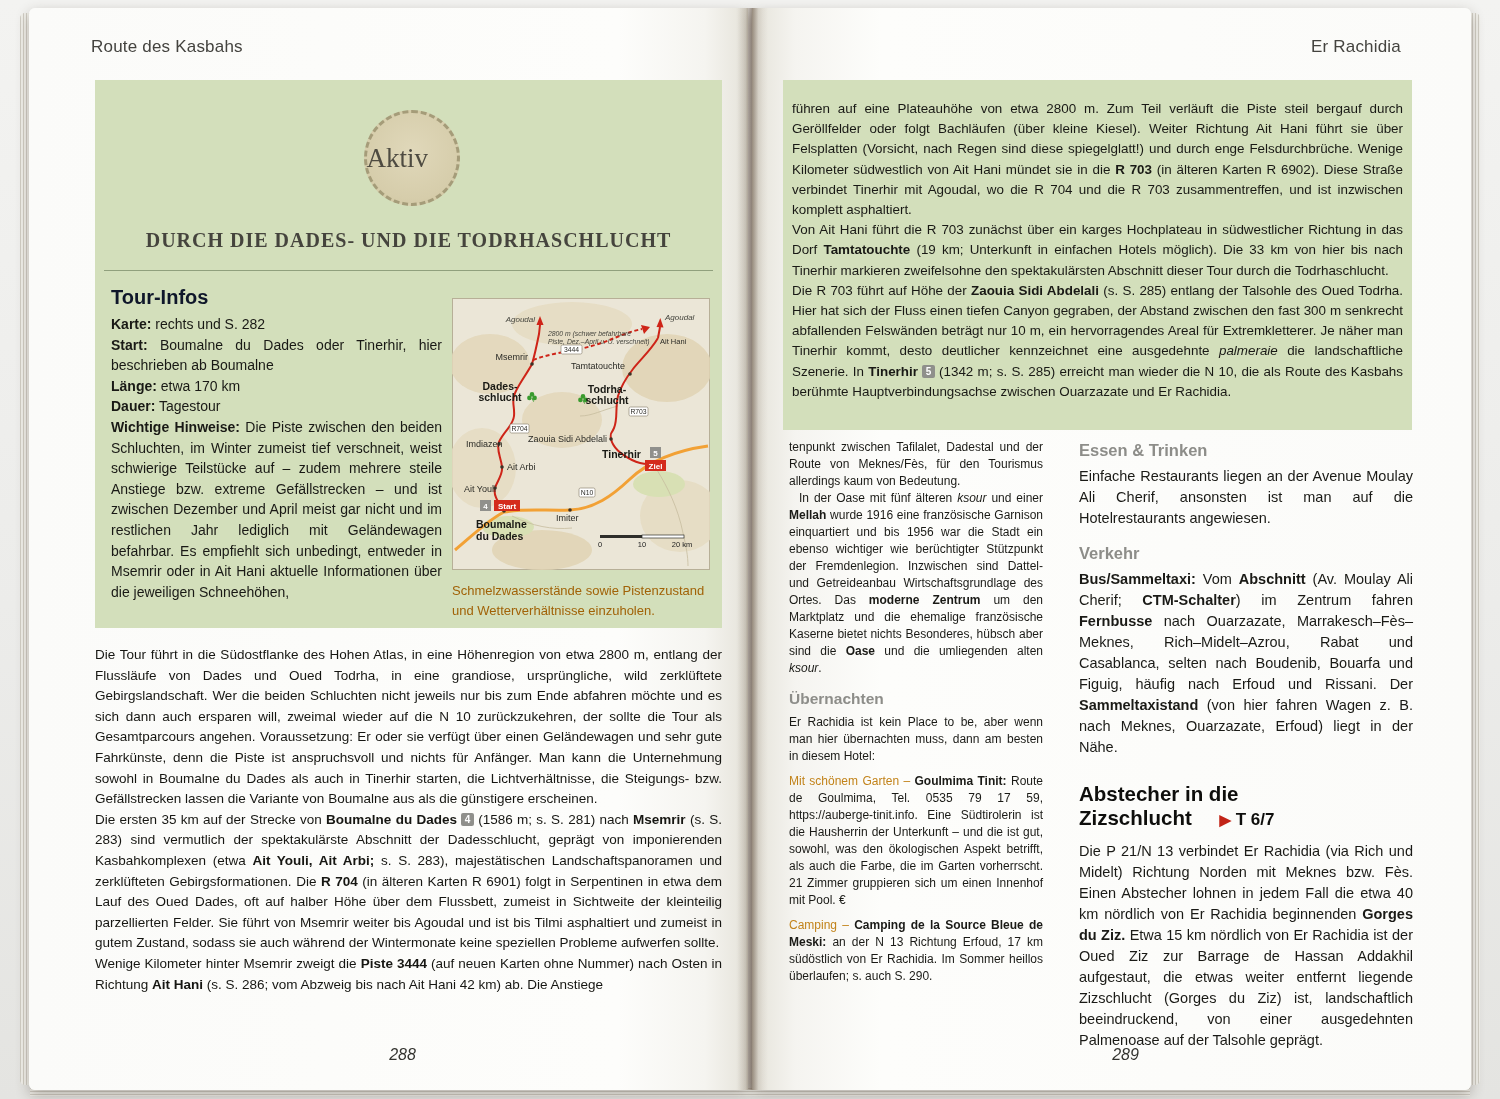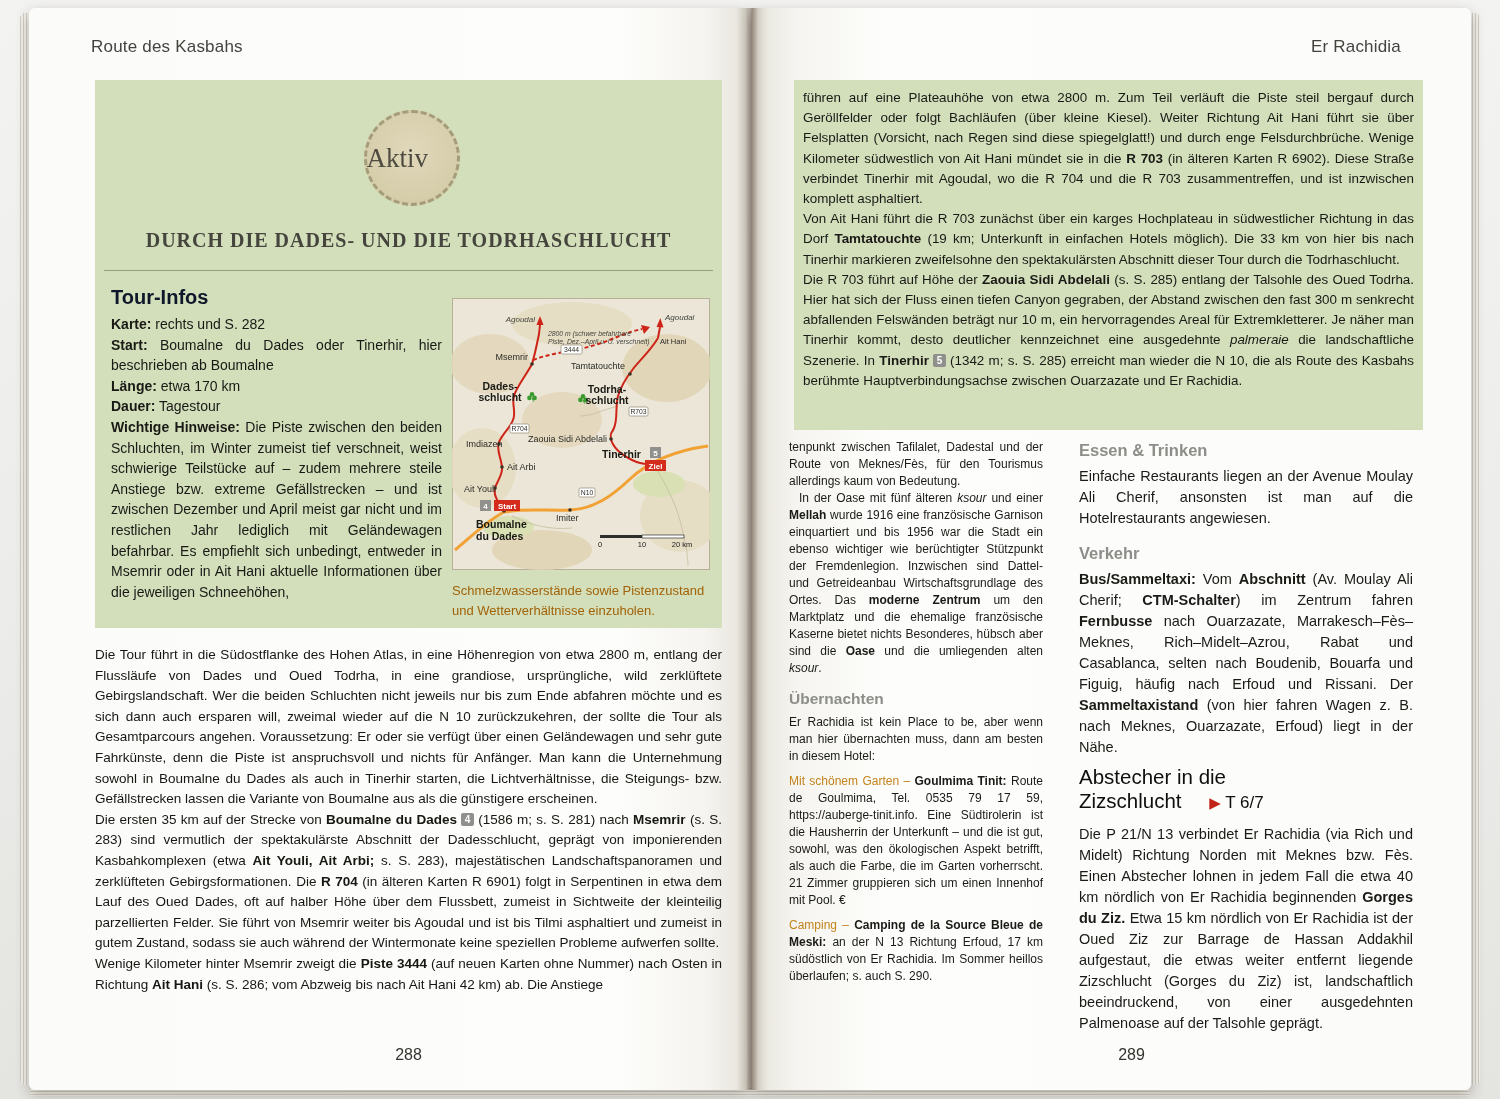--- a/index.html
+++ b/index.html
@@ -16,53 +16,53 @@
   .page-left{left:29px;border-radius:6px 0 0 6px;box-shadow:0 5px 14px rgba(60,50,40,.33);
     background:linear-gradient(to right,#fbfbf9 0%,#fdfdfb 82%,#f5f4f0 94%,#e9e7df 98.5%,#d8d5ca 100%);}
   .page-right{left:752px;border-radius:0 6px 6px 0;box-shadow:0 5px 14px rgba(60,50,40,.33);
     background:linear-gradient(to right,#d8d5ca 0%,#e9e7df 1.5%,#f5f4f0 6%,#fdfdfb 18%,#fbfbf9 100%);}
   .spine{position:absolute;left:736px;top:8px;width:32px;height:1082px;pointer-events:none;z-index:6;
     background:linear-gradient(to right,rgba(90,65,45,0) 0%,rgba(90,65,45,.10) 30%,rgba(70,48,30,.45) 50%,rgba(90,65,45,.10) 70%,rgba(90,65,45,0) 100%);}
 
   .running-head{position:absolute;top:29px;font-size:17px;color:#44433f;letter-spacing:.2px;}
   .rh-left{left:62px;text-align:center;}
   .rh-right{right:70px;}
-  .folio{position:absolute;bottom:26px;left:66px;width:627px;text-align:center;font-size:16px;color:#33332f;}
+  .folio{position:absolute;bottom:26px;left:60px;width:627px;text-align:center;font-size:16px;color:#33332f;font-style:italic;}
 
   
   .activity-box-l{position:absolute;left:66px;top:72px;width:627px;height:548px;background:#d3dfbb;}
   .badge-circle{position:absolute;top:30px;left:50%;margin-left:-45px;width:90px;height:90px;border-radius:50%;
     background:radial-gradient(circle at 50% 42%,#e0d8ba 0%,#d6cdab 70%,#cdc29c 100%);
     border:3px dashed #a59c79;display:flex;align-items:center;justify-content:flex-start;
     font-family:"Liberation Serif",serif;font-size:27px;color:#4e4b41;}
   .box-title{position:absolute;top:149px;left:0;right:0;margin:0;text-align:center;
     font-family:"Liberation Serif",serif;font-weight:bold;font-size:20px;letter-spacing:1px;color:#45443d;}
   .title-rule{position:absolute;top:190px;left:9px;right:9px;border-top:1.5px solid #90a07d;}
   .tour-infos{position:absolute;left:16px;top:206px;width:331px;}
   .tour-infos h2{font-size:20px;margin:0 0 5px;color:#0f172a;}
   .tour-infos p{margin:0;font-size:14px;line-height:20.6px;text-align:justify;color:#191915;}
   .map-wrap{position:absolute;left:357px;top:218px;width:258px;}
   .map-caption{margin:7px 0 0;font-size:13px;line-height:20px;color:#a16207;}
 
   .body-l{position:absolute;left:66px;top:637px;width:627px;}
   .body-l p{margin:0;font-size:13.5px;line-height:20.6px;text-align:justify;color:#161612;}
 
   
-  .activity-box-r{position:absolute;left:31px;top:72px;width:629px;height:350px;background:#d3dfbb;padding:8px 9px 0;overflow:hidden;box-sizing:border-box;margin-left:11px;}
+  .activity-box-r{position:absolute;left:31px;top:72px;width:629px;height:350px;background:#d3dfbb;padding:19px 9px 0;overflow:hidden;box-sizing:border-box;}
   .activity-box-r p{margin:0;font-size:13.4px;line-height:20.2px;text-align:justify;color:#191915;}
   .col1{position:absolute;left:37px;top:431px;width:254px;}
   .col1 p{margin:0;font-size:12px;line-height:17px;text-align:justify;color:#1a1a16;}
   .col1 p.sp{margin-top:8px;}
   .col1 .indent{text-indent:10px;}
   .col1 h3{font-size:15.5px;color:#8d8d89;margin:13px 0 6px;}
   .col2{position:absolute;left:327px;top:433px;width:334px;}
   .col2 p{margin:0;font-size:14.5px;line-height:21px;text-align:justify;color:#1a1a16;}
   .col2 h3{font-size:16.5px;color:#8d8d89;margin:0 0 6px;}
   .col2 h3.mt{margin-top:15px;}
-  .abstecher{font-size:20.5px;line-height:24px;font-weight:normal;color:#0e0e0c;margin:7px 0 9px;}
+  .abstecher{font-size:20.5px;line-height:24px;font-weight:bold;color:#0e0e0c;margin:24px 0 9px;}
   .tref{font-size:17px;margin-left:22px;white-space:nowrap;}
   .tref-arrow{color:#c22417;font-size:15px;}
   .org{color:#c2831a;}
   .mnum{display:inline-block;background:#8f8f8b;color:#fff;font-size:10px;font-weight:bold;line-height:13px;padding:0 3.5px;border-radius:2px;vertical-align:1px;}
 
   
   .map-bg{fill:#ebe6d7;stroke:#b7af97;stroke-width:1;}
   .route{stroke:#ce2418;stroke-width:2;fill:none;}
   .dashed{stroke-dasharray:4 2.6;}
   svg text{font-family:"Liberation Sans",sans-serif;}

